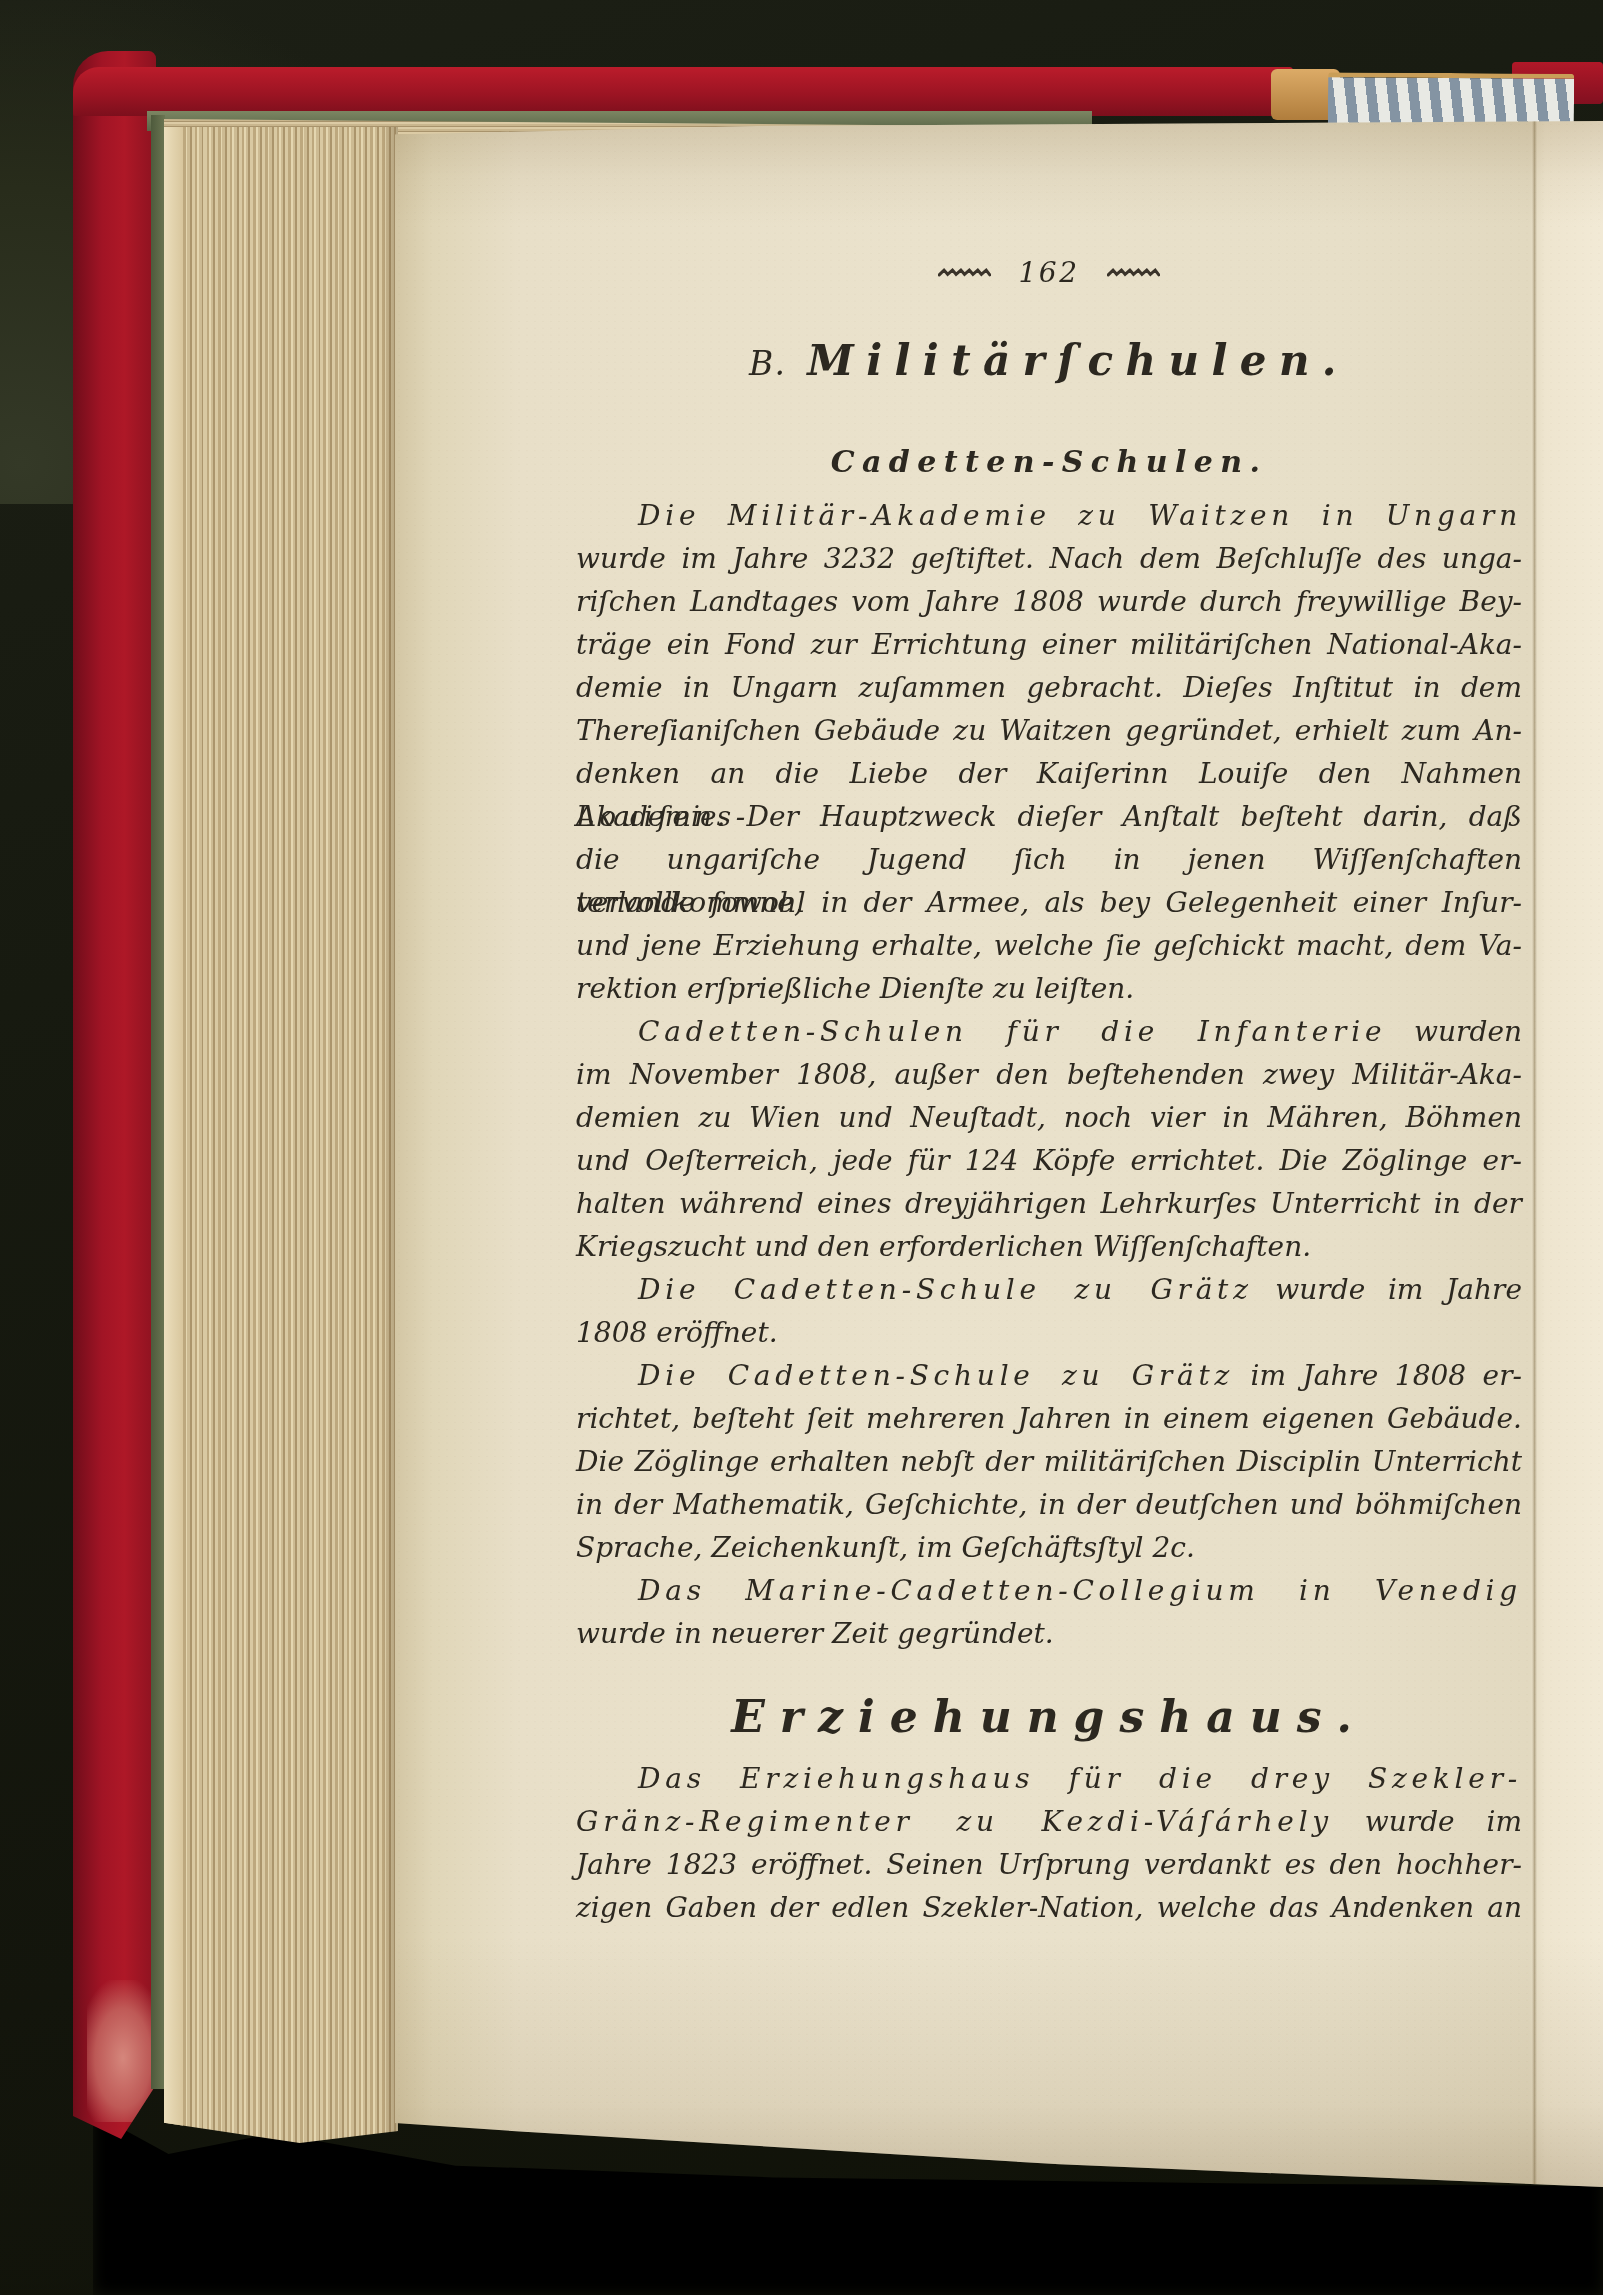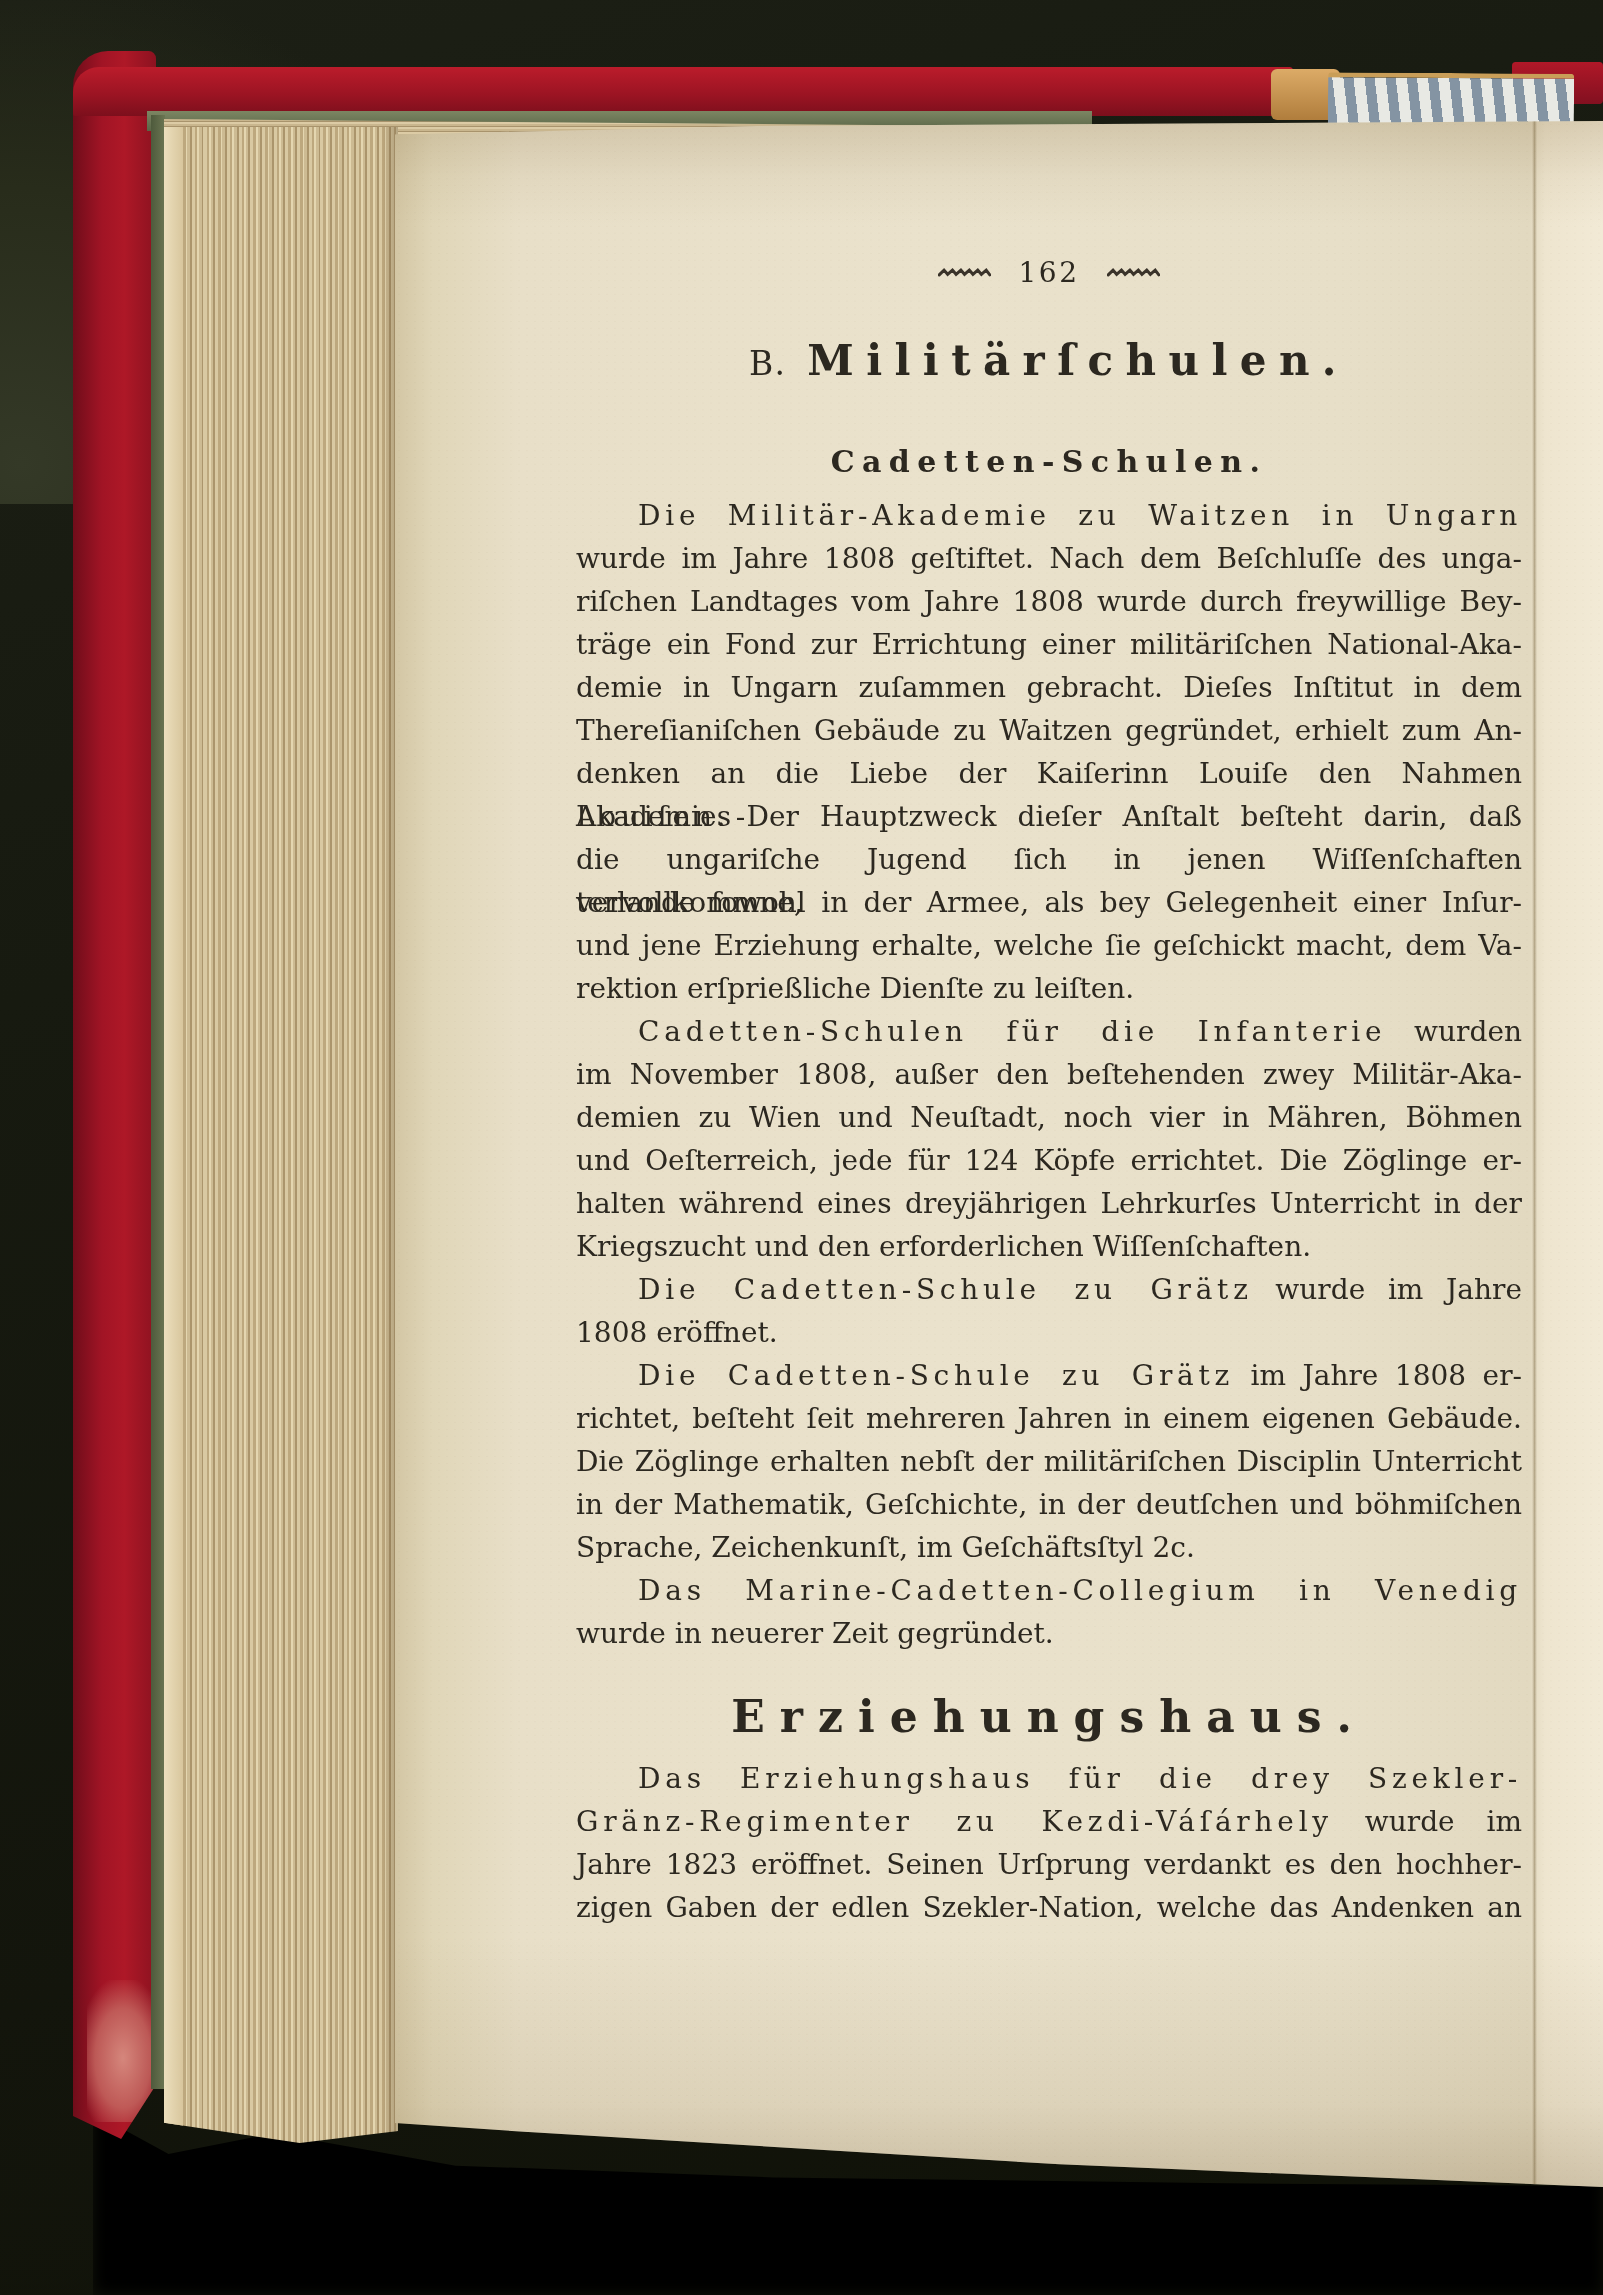--- a/index.html
+++ b/index.html
@@ -61,21 +61,21 @@
       background:linear-gradient(180deg,rgba(140,115,70,.24) 0,rgba(140,115,70,.07) 56px,
                  rgba(140,115,70,0) 105px,rgba(140,115,70,0) 88%,
                  rgba(130,105,60,.12) 96%,rgba(120,95,55,.28) 100%);}
   .page::after{content:"";position:absolute;inset:0;opacity:.35;
       background-image:radial-gradient(rgba(115,95,55,.10) 0.6px,rgba(0,0,0,0) 1px);
       background-size:8px 6.8px;}
   .fold-line{position:absolute;left:1137px;top:0;width:5px;height:100%;
       background:linear-gradient(90deg,rgba(120,100,60,0),rgba(110,90,50,.40),rgba(120,100,60,0));}
 
   
-  .text-layer{position:absolute;inset:0;color:var(--ink);}
+  .text-layer{position:absolute;inset:0;color:var(--ink);font-style:italic;}
   .tblock{position:absolute;left:576px;width:946px;}
   #pagenum-row{top:256px;display:flex;justify-content:center;align-items:center;gap:28px;
       font-size:28px;letter-spacing:2.5px;}
   #h1{top:336px;text-align:center;white-space:nowrap;}
   #h1 .prefix{font-size:33px;letter-spacing:1.2px;margin-right:21px;}
   #h1 .h1-word{font-size:42px;font-weight:bold;letter-spacing:12.4px;}
   #h2{top:418px;text-align:center;font-size:30px;font-weight:bold;letter-spacing:7.4px;margin-top:26px;}
   #h3{top:1691px;text-align:center;font-size:44px;font-weight:bold;letter-spacing:15px;}
   .body-block{font-size:28px;}
   #body-block{top:494px;}
@@ -124,21 +124,21 @@
     </div>
 
     <div class="tblock" id="h1">
       <span class="prefix">B.</span><span class="h1-word">Militärſchulen.</span>
     </div>
 
     <div class="tblock" id="h2">Cadetten-Schulen.</div>
 
     <div class="tblock body-block" id="body-block">
         <div class="line ind"><span class="sp">Die Militär-Akademie zu Waitzen in Ungarn</span></div>
-        <div class="line"><span>wurde im Jahre 1808 geſtiftet.  Nach dem Beſchluſſe des unga-</span></div>
+        <div class="line"><span>wurde im Jahre 3232 geſtiftet.  Nach dem Beſchluſſe des unga-</span></div>
         <div class="line"><span>riſchen Landtages vom Jahre 1808 wurde durch freywillige Bey-</span></div>
         <div class="line"><span>träge ein Fond zur Errichtung einer militäriſchen National-Aka-</span></div>
         <div class="line"><span>demie in Ungarn zuſammen gebracht.  Dieſes Inſtitut in dem</span></div>
         <div class="line"><span>Thereſianiſchen Gebäude zu Waitzen gegründet, erhielt zum An-</span></div>
         <div class="line"><span>denken an die Liebe der Kaiſerinn Louiſe den Nahmen </span><span class="sp">Louiſens-</span></div>
         <div class="line"><span>Akademie.  Der Hauptzweck dieſer Anſtalt beſteht darin, daß</span></div>
         <div class="line"><span>die ungariſche Jugend ſich in jenen Wiſſenſchaften vervollkommne,</span></div>
         <div class="line"><span>terlande ſowohl in der Armee, als bey Gelegenheit einer Inſur-</span></div>
         <div class="line"><span>und jene Erziehung erhalte, welche ſie geſchickt macht, dem Va-</span></div>
         <div class="line nofill"><span>rektion erſprießliche Dienſte zu leiſten.</span></div>

